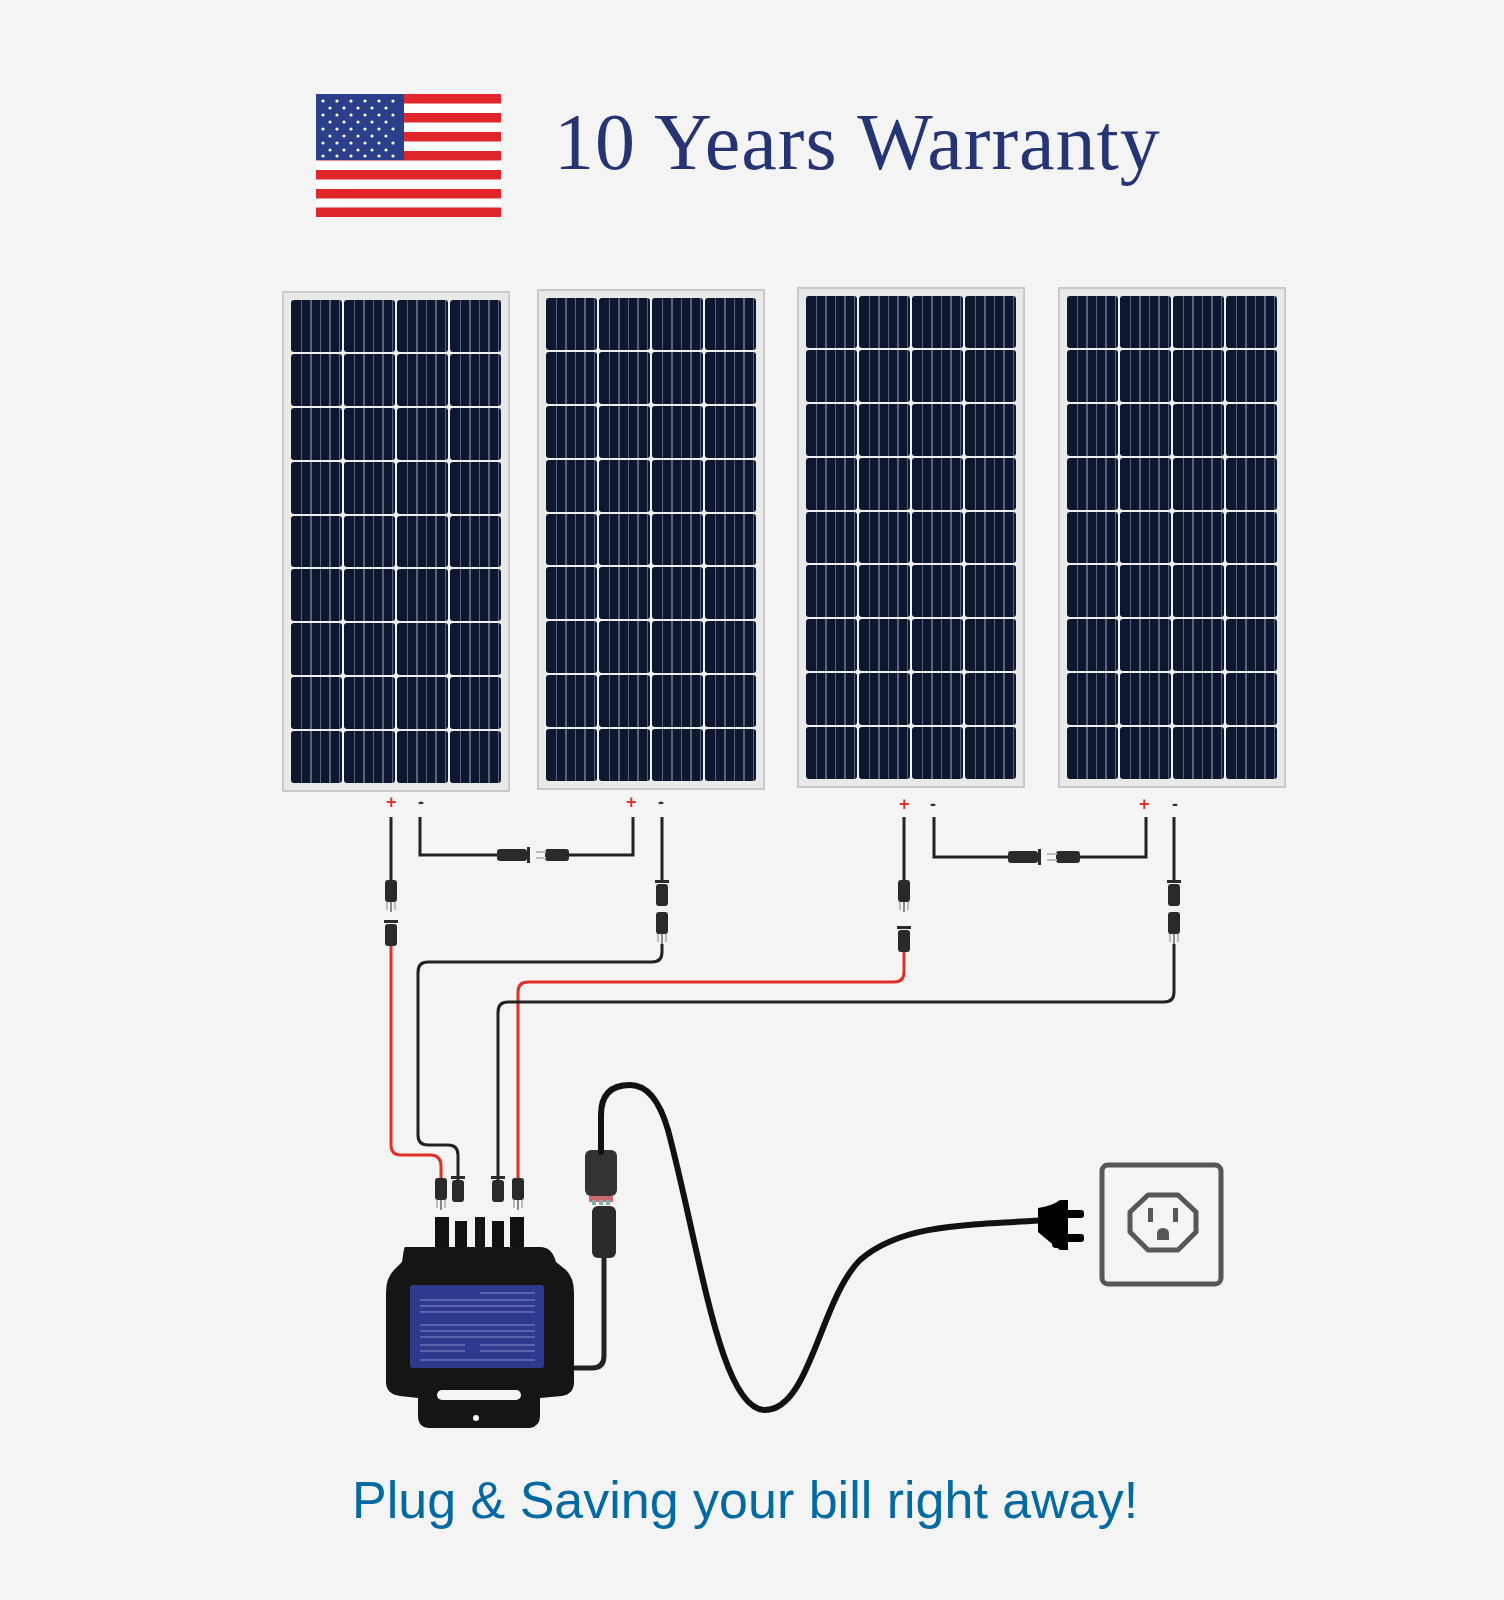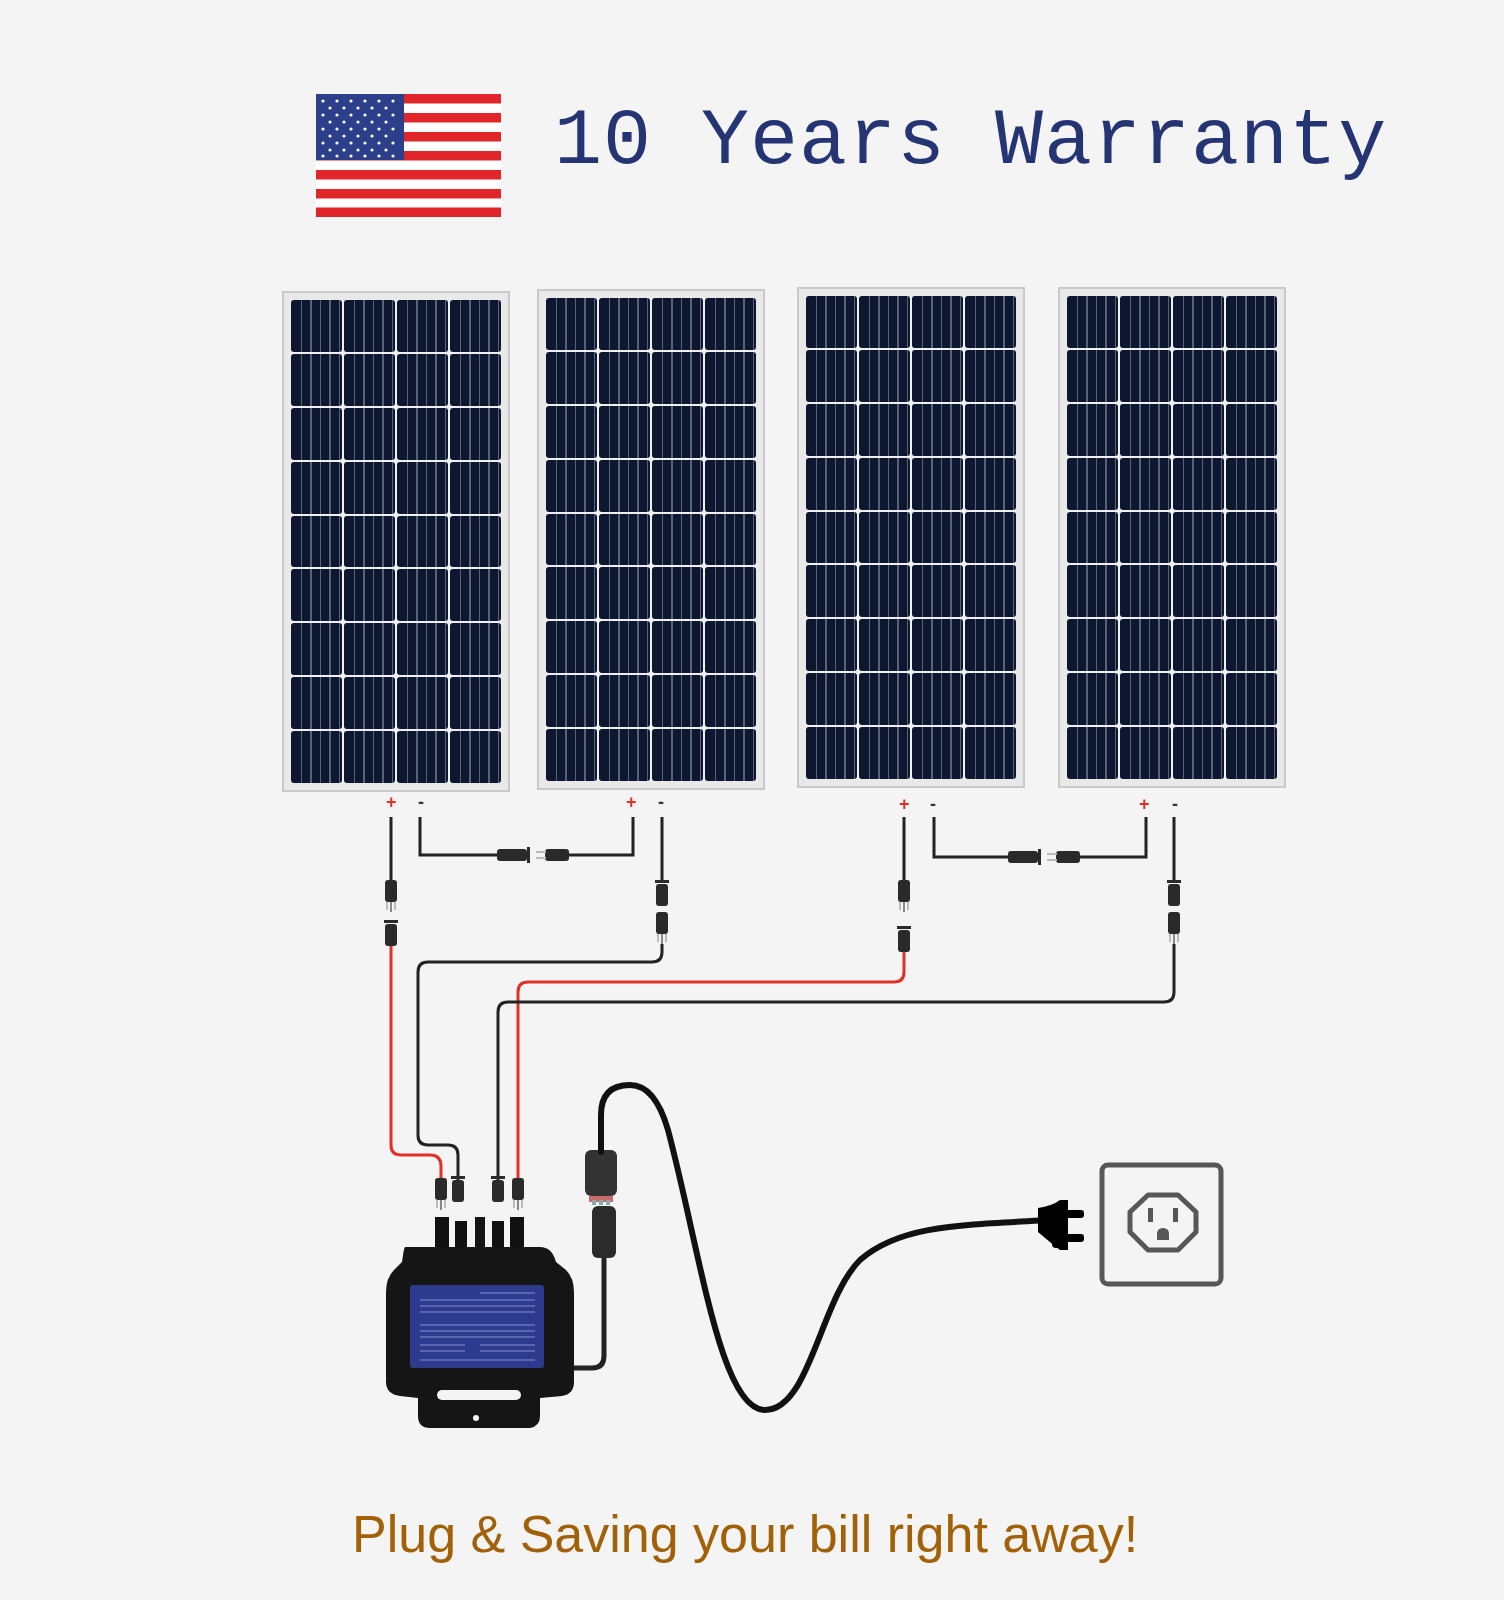--- a/index.html
+++ b/index.html
@@ -1,26 +1,26 @@
 <!DOCTYPE html>
 <html><head>
 <meta charset="utf-8">
 <style>
   html,body{margin:0;padding:0;}
   body{width:1504px;height:1600px;background:#f5f4f5;position:relative;overflow:hidden;font-family:"Liberation Sans",sans-serif;}
   .flag{position:absolute;left:316px;top:94px;width:185px;height:123px;}
-  .title{position:absolute;left:554px;top:102px;font-size:80px;color:#253574;letter-spacing:1px;font-family:Liberation Mono, monospace;font-weight:normal;line-height:1;white-space:nowrap;}
+  .title{position:absolute;left:554px;top:102px;font-size:80px;color:#253574;letter-spacing:1px;font-family:Liberation Serif, serif;font-weight:normal;line-height:1;white-space:nowrap;}
   .panel{position:absolute;background:#e9e9ea;border:2px solid #c9c9cb;box-sizing:border-box;padding:7px;}
   .panel-inner{width:100%;height:100%;display:grid;grid-template-columns:repeat(4,1fr);grid-template-rows:repeat(9,1fr);gap:2px;background:#f0f0f2;}
   .cell{background:#0e1730;border-radius:3px;position:relative;background-image:repeating-linear-gradient(90deg,transparent 0,transparent 8px,#57627c 8px,#57627c 9.5px);background-position:2px 0;}
   .wiring{position:absolute;left:0;top:0;}
   .pol{position:absolute;font-size:18px;font-weight:bold;line-height:1;}
   .pol.plus{color:#e03028;}
   .pol.minus{color:#333;}
-  .tagline{position:absolute;left:352px;top:1508px;font-size:52px;color:#a16207;white-space:nowrap;font-family:"Liberation Sans",sans-serif;line-height:1;}
+  .tagline{position:absolute;left:352px;top:1474px;font-size:52px;color:#0369a1;white-space:nowrap;font-family:"Liberation Sans",sans-serif;line-height:1;}
 </style>
 </head>
 <body>
 
 <svg class="flag" viewBox="0 0 185 123">
   <g>
     <rect x="0" y="0" width="185" height="123" fill="#ffffff"></rect>
     <rect x="0" y="0" width="185" height="9.5" fill="#e0262a"></rect>
     <rect x="0" y="19" width="185" height="9.5" fill="#e0262a"></rect>
     <rect x="0" y="38" width="185" height="9.5" fill="#e0262a"></rect>

